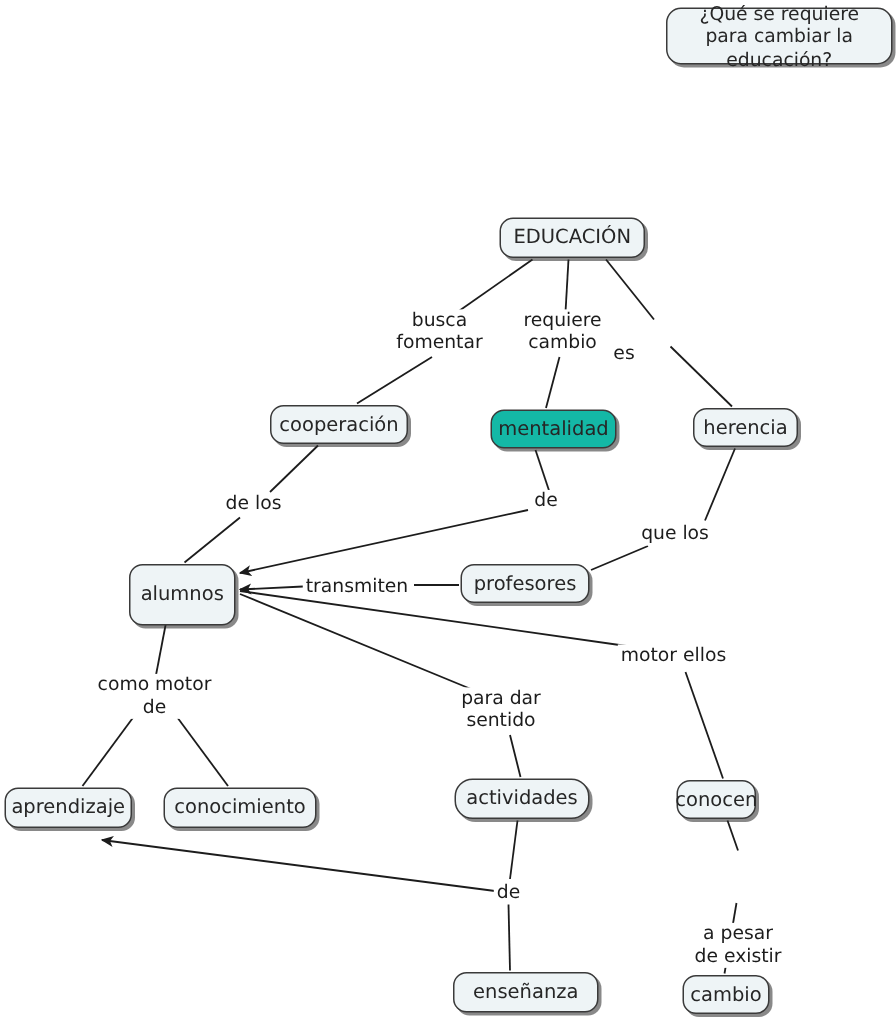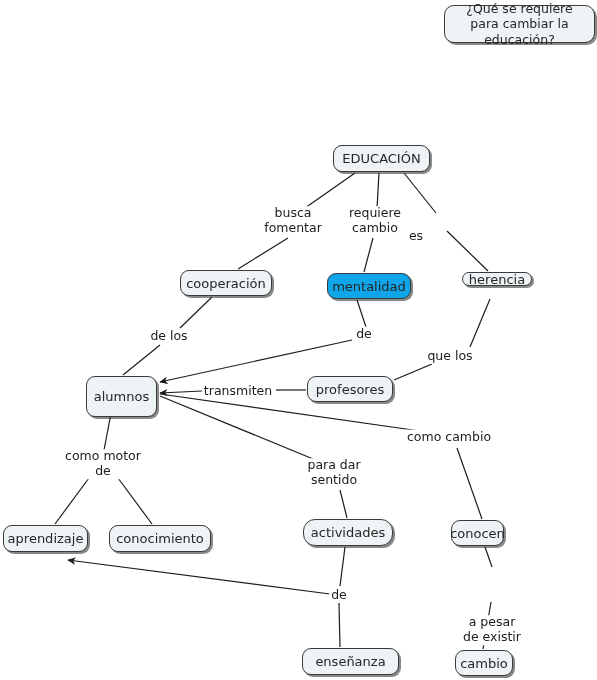--- a/index.html
+++ b/index.html
@@ -92,22 +92,22 @@
       <line x1="160" y1="394" x2="420" y2="431" stroke="#1c1c1c" stroke-width="1.2"></line>
       <line x1="457" y1="448" x2="482" y2="519" stroke="#1c1c1c" stroke-width="1.2"></line>
       <line x1="485" y1="547" x2="492" y2="567" stroke="#1c1c1c" stroke-width="1.2"></line>
       <line x1="491" y1="602" x2="483" y2="649" stroke="#1c1c1c" stroke-width="1.2"></line>
     </g>
 </svg>
 
 <div id="node-layer">
     <div class="node" style="left: 333px; top: 145px; width: 97px; height: 27px; background: rgb(238, 244, 246); border-color: rgb(58, 58, 58); color: rgb(38, 38, 38);">EDUCACIÓN</div>
     <div class="node" style="left: 180px; top: 270px; width: 92px; height: 26px; background: rgb(238, 244, 246); border-color: rgb(58, 58, 58); color: rgb(38, 38, 38);">cooperación</div>
-    <div class="node" style="left: 327px; top: 273px; width: 84px; height: 26px; background: #0ea5e9; border-color: rgb(58, 58, 58); color: rgb(38, 38, 38);">mentalidad</div>
-    <div class="node" style="left: 462px; top: 272px; width: 70px; height: 14px; background: rgb(238, 244, 246); border-color: rgb(58, 58, 58); color: rgb(38, 38, 38);">herencia</div>
+    <div class="node" style="left: 327px; top: 273px; width: 84px; height: 26px; background: #14b8a6; border-color: rgb(58, 58, 58); color: rgb(38, 38, 38);">mentalidad</div>
+    <div class="node" style="left: 462px; top: 272px; width: 70px; height: 26px; background: rgb(238, 244, 246); border-color: rgb(58, 58, 58); color: rgb(38, 38, 38);">herencia</div>
     <div class="node" style="left: 86px; top: 376px; width: 71px; height: 41px; background: rgb(238, 244, 246); border-color: rgb(58, 58, 58); color: rgb(38, 38, 38);">alumnos</div>
     <div class="node" style="left: 307px; top: 376px; width: 86px; height: 26px; background: rgb(238, 244, 246); border-color: rgb(58, 58, 58); color: rgb(38, 38, 38);">profesores</div>
     <div class="node" style="left: 3px; top: 525px; width: 85px; height: 27px; background: rgb(238, 244, 246); border-color: rgb(58, 58, 58); color: rgb(38, 38, 38);">aprendizaje</div>
     <div class="node" style="left: 109px; top: 525px; width: 102px; height: 27px; background: rgb(238, 244, 246); border-color: rgb(58, 58, 58); color: rgb(38, 38, 38);">conocimiento</div>
     <div class="node" style="left: 303px; top: 519px; width: 90px; height: 27px; background: rgb(238, 244, 246); border-color: rgb(58, 58, 58); color: rgb(38, 38, 38); border-radius: 12px;">actividades</div>
     <div class="node" style="left: 451px; top: 520px; width: 53px; height: 26px; background: rgb(238, 244, 246); border-color: rgb(58, 58, 58); color: rgb(38, 38, 38);">conocen</div>
     <div class="node" style="left: 302px; top: 648px; width: 97px; height: 27px; background: rgb(238, 244, 246); border-color: rgb(58, 58, 58); color: rgb(38, 38, 38);">enseñanza</div>
     <div class="node" style="left: 455px; top: 650px; width: 58px; height: 26px; background: rgb(238, 244, 246); border-color: rgb(58, 58, 58); color: rgb(38, 38, 38);">cambio</div>
     <div class="node question" style="left: 444px; top: 5px; width: 151px; height: 38px; background: rgb(238, 244, 246); border-color: rgb(58, 58, 58); color: rgb(38, 38, 38);">¿Qué se requiere para cambiar la educación?</div>
   </div>
@@ -118,17 +118,17 @@
 cambio</div>
     <div class="linklabel" style="left: 416px; top: 222px; color: rgb(28, 28, 28); margin-top: 14px;">es</div>
     <div class="linklabel" style="left: 169px; top: 336px; color: rgb(28, 28, 28);">de los</div>
     <div class="linklabel" style="left: 364px; top: 334px; color: rgb(28, 28, 28);">de</div>
     <div class="linklabel" style="left: 450px; top: 356px; color: rgb(28, 28, 28);">que los</div>
     <div class="linklabel" style="left: 238px; top: 391px; color: rgb(28, 28, 28);">transmiten</div>
     <div class="linklabel" style="left: 103px; top: 464px; color: rgb(28, 28, 28);">como motor
 de</div>
     <div class="linklabel" style="left: 334px; top: 473px; color: rgb(28, 28, 28);">para dar
 sentido</div>
-    <div class="linklabel" style="left: 449px; top: 437px; color: rgb(28, 28, 28);">como cambio</div>
+    <div class="linklabel" style="left: 449px; top: 437px; color: rgb(28, 28, 28);">motor ellos</div>
     <div class="linklabel" style="left: 339px; top: 595px; color: rgb(28, 28, 28);">de</div>
     <div class="linklabel" style="left: 492px; top: 584px; color: rgb(28, 28, 28); margin-top: 46px;">a pesar
 de existir</div>
   </div>
 
 </body></html>

